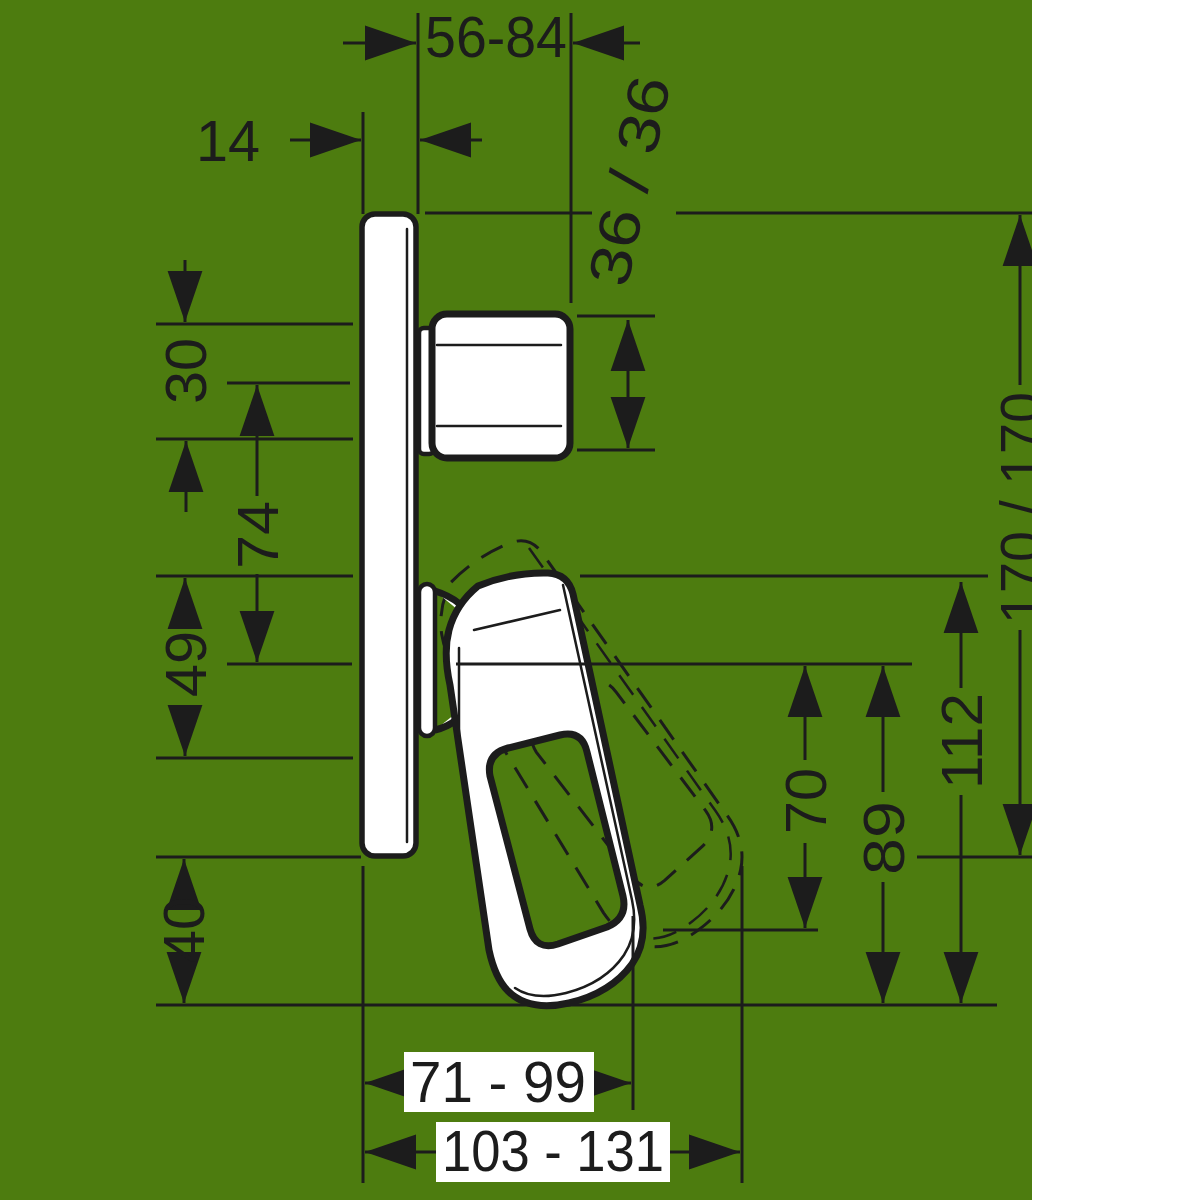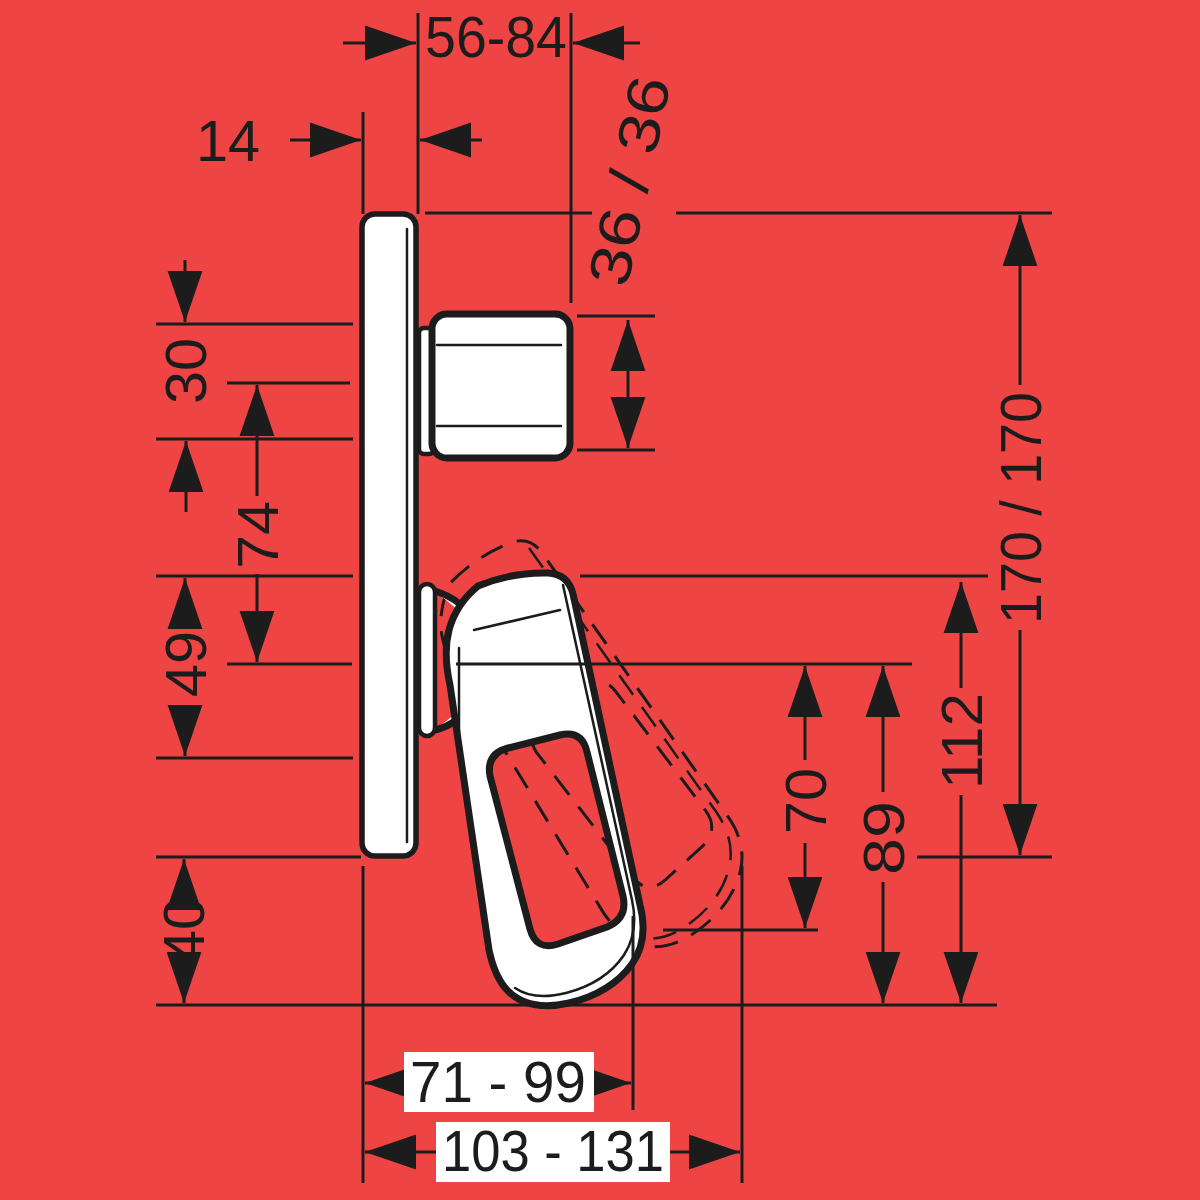--- a/index.html
+++ b/index.html
@@ -1,16 +1,16 @@
 <!DOCTYPE html>
 <html><head>
 <meta charset="utf-8">
 <style>
   html,body{margin:0;padding:0;background:#ffffff;}
-  .stage{width:1200px;height:1200px;position:relative;background:#ef4444;overflow:hidden;}
+  .stage{width:1032px;height:1200px;position:relative;background:#4d7c0f;overflow:hidden;}
   svg{display:block;}
   .ext{stroke:#1c1c1c;stroke-width:3;fill:none;stroke-linecap:butt;}
   .dim{stroke:#1c1c1c;stroke-width:3;fill:none;}
   .obj{stroke:#1c1c1c;fill:#ffffff;stroke-linejoin:round;}
   .obj-thick{stroke-width:7;}
   .obj-med{stroke-width:5.5;}
   .obj-lite{stroke-width:4.5;}
   .crease{stroke:#1c1c1c;stroke-width:2.5;fill:none;stroke-linejoin:round;stroke-linecap:round;}
   .phantom{stroke:#1c1c1c;stroke-width:3;fill:none;stroke-dasharray:24 15;stroke-linejoin:round;}
   .lbl{font-family:"Liberation Sans", sans-serif;font-size:58px;fill:#1c1c1c;text-anchor:middle;}

